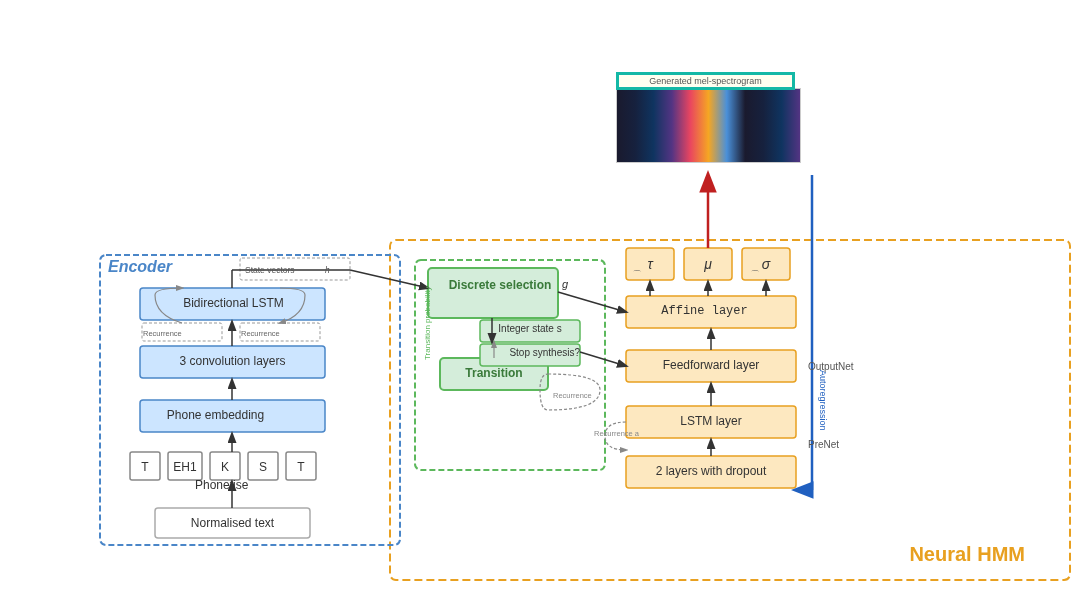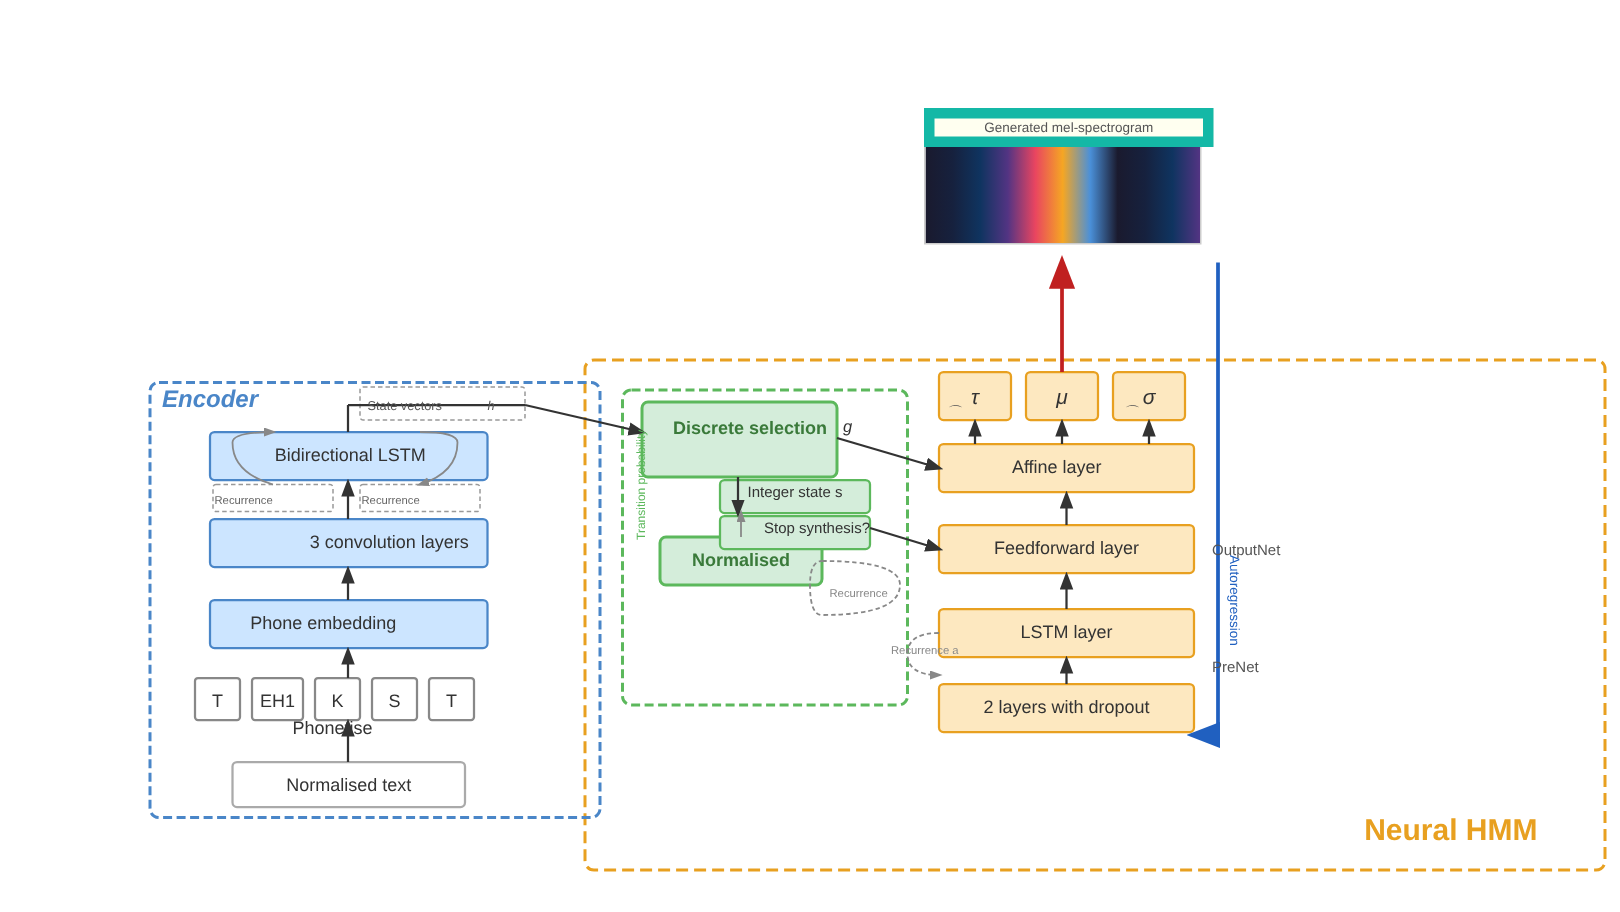--- a/index.html
+++ b/index.html
@@ -203,57 +203,57 @@
     <text x="245" y="273" font-size="8.5" fill="#555">State vectors </text>
     <text x="325" y="273" font-size="8.5" fill="#555" font-style="italic">h</text>
 
     <rect x="705" y="88" width="3" height="73" fill="#c02020"></rect>
   </svg>
 
   <div class="spectrogram-box">
     <div class="spectrogram-inner"></div>
   </div>
 
-  <div style="position:absolute; top:72px; left:616px; width:193px; text-align:center; font-size:9px; color:#555; background:#fffff0; border:7px solid #14b8a6; padding:1px 3px;">Generated mel-spectrogram</div>
+  <div style="position:absolute; top:72px; left:616px; width:179px; text-align:center; font-size:9px; color:#555; background:#fffff0; border:3px solid #14b8a6; padding:1px 3px;">Generated mel-spectrogram</div>
 
   <div class="section-title" style="top:258px; left:108px;font-style:italic;">Encoder</div>
 
   <div class="neural-hmm-title" style="bottom:42px; right:55px;">Neural HMM</div>
 
   <div class="box-label" style="top:296px; left:140px; width:187px;">Bidirectional LSTM</div>
 
-  <div class="box-label" style="top:354px; left:140px; width:185px;margin-left:27px;">3 convolution layers</div>
+  <div class="box-label" style="top:354px; left:140px; width:185px;">3 convolution layers</div>
 
   <div class="box-label" style="top:408px; left:140px; width:151px;">Phone embedding</div>
 
   <div class="box-label" style="top:516px; left:155px; width:155px;">Normalised text</div>
 
   <div class="label" style="top:478px; left:195px;">Phonetise</div>
 
   <div class="box-label" style="top:460px; left:130px; width:30px;">T</div>
   <div class="box-label" style="top:460px; left:168px; width:34px;">EH1</div>
   <div class="box-label" style="top:460px; left:210px; width:30px;">K</div>
   <div class="box-label" style="top:460px; left:248px; width:30px;">S</div>
   <div class="box-label" style="top:460px; left:286px; width:30px;">T</div>
 
   <div class="box-label" style="top:278px; left:428px; width:144px; font-weight:bold; color:#3a7a3a;">Discrete selection</div>
 
-  <div class="box-label" style="top:366px; left:440px; width:108px; font-weight:bold; color:#3a7a3a;">Normalised</div>
+  <div class="box-label" style="top:366px; left:440px; width:108px; font-weight:bold; color:#3a7a3a;">Transition</div>
 
   <div class="label" style="top:323px; left:480px; width:100px; font-size:10px;">Integer state s</div>
 
   <div class="label" style="top:347px; left:480px; width:100px; font-size:10px;text-align:right;">Stop synthesis?</div>
 
   <div class="box-label" style="top:464px; left:626px; width:170px;">2 layers with dropout</div>
 
   <div class="box-label" style="top:414px; left:626px; width:170px;">LSTM layer</div>
 
   <div class="box-label" style="top:358px; left:626px; width:170px;">Feedforward layer</div>
 
-  <div class="box-label" style="top:304px; left:626px; width:157px;">Affine layer</div>
+  <div class="box-label" style="top:304px; left:626px; width:157px;font-family:Liberation Mono, monospace;">Affine layer</div>
 
   <div class="box-label" style="top:256px; left:626px; width:48px; font-style:italic; font-size:14px;">τ</div>
 
   <div class="box-label" style="top:256px; left:684px; width:48px; font-style:italic; font-size:14px;">μ</div>
 
   <div class="box-label" style="top:256px; left:742px; width:48px; font-style:italic; font-size:14px;">σ</div>
 
 </div>
 
 </body></html>

